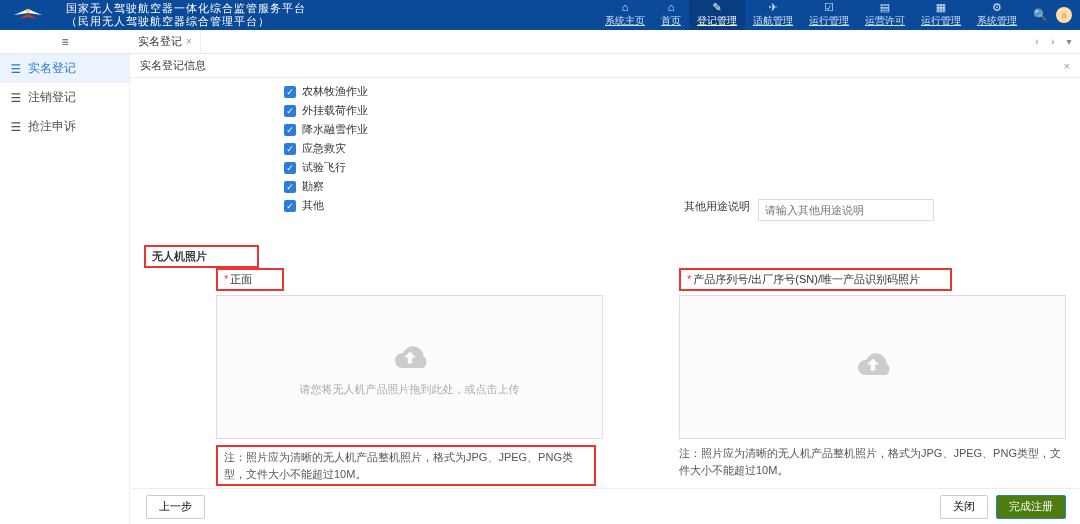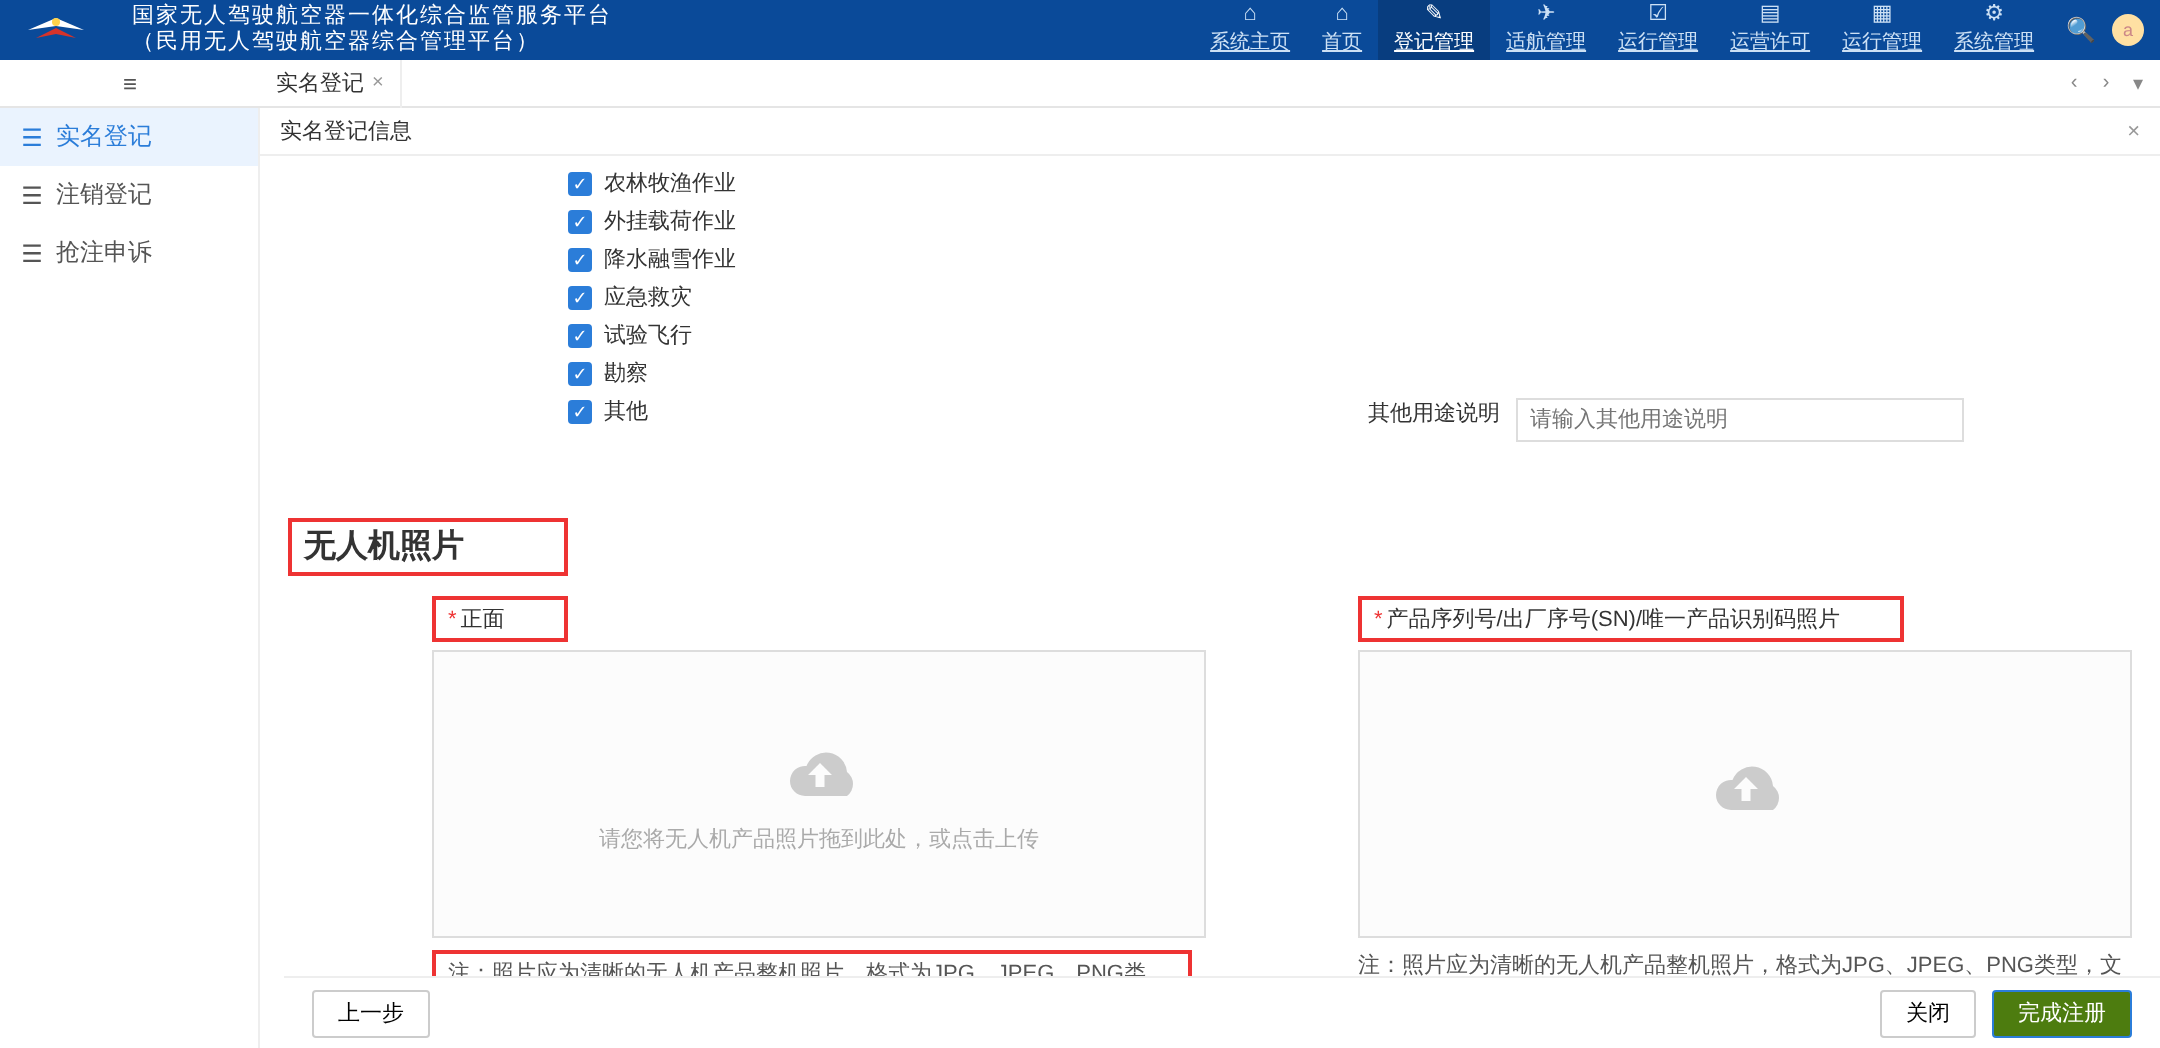--- a/index.html
+++ b/index.html
@@ -35,38 +35,38 @@
 
 
 .main { flex: 1; position: relative; overflow: hidden; }
 .panel-title { height: 24px; display: flex; align-items: center; justify-content: space-between; padding: 0 10px; border-bottom: 1px solid #eee; font-size: 11px; }
 .panel-title .close-x { color: #999; cursor: pointer; }
 .content { padding: 6px 14px; height: calc(100% - 24px - 36px); overflow: hidden; }
 .checkbox-col { margin-left: 140px; }
 .cb-row { display: flex; align-items: center; gap: 6px; margin-bottom: 4px; font-size: 11px; }
 .cb { width: 12px; height: 12px; background: #2b7dd9; display: inline-flex; align-items: center; justify-content: center; color: #fff; font-size: 9px; border-radius: 2px; }
 .other-use-row { display: flex; align-items: flex-start; gap: 8px; margin-left: 540px; margin-top: -18px; font-size: 11px; }
-.other-use-row input { width: 224px; height: 22px; border: 1px solid #ddd; padding: 0 6px; font-size: 11px; }
-
-.section-head { margin-top: 28px; border-left: 3px solid #2b7dd9; padding-left: 6px; font-size: 16px; font-weight: bold; }
+.other-use-row input { width: 176px; height: 22px; border: 1px solid #ddd; padding: 0 6px; font-size: 11px; }
+
+.section-head { margin-top: 14px; border-left: 3px solid #2b7dd9; padding-left: 6px; font-size: 11px; font-weight: bold; }
 .red-box1 { border: 2px solid #e33; display: inline-block; padding: 2px 50px 2px 6px; }
 
-.upload-row { display: flex; gap: 4px; margin-top: 10px; }
+.upload-row { display: flex; gap: 4px; }
 .upload-col { flex: 1; position: relative; }
 .upload-label { font-size: 11px; margin-bottom: 4px; margin-left: 72px; }
 .req { color: #e33; margin-right: 2px; }
 .upload-label.red-boxed { border: 2px solid #e33; display: inline-block; padding: 2px 30px 2px 6px; }
 .dropzone { height: 144px; border: 1px solid #ddd; background: #fcfcfc; display: flex; flex-direction: column; align-items: center; justify-content: center; color: #aaa; font-size: 11px; text-align: center; padding: 0 20px; margin-left: 72px; }
 .cloud-icon { width: 50px; height: 36px; margin-bottom: 8px; }
 .cloud-icon svg { width: 100%; height: 100%; fill: #ccc; }
 .note { font-size: 11px; color: #555; margin-top: 6px; margin-left: 72px; line-height: 1.5; }
 .note.red-boxed { border: 2px solid #e33; padding: 2px 6px; display: inline-block; max-width: 380px; }
 
 
-.footer { position: absolute; bottom: 0; left: 12px; right: 0; height: 36px; display: flex; align-items: center; padding: 0 14px; border-top: 1px solid #eee; background: #fff; }
+.footer { position: absolute; bottom: 0; left: 2px; right: 0; height: 36px; display: flex; align-items: center; padding: 0 14px; border-top: 1px solid #eee; background: #fff; }
 .btn { height: 24px; padding: 0 12px; border: 1px solid #ccc; background: #fff; cursor: pointer; font-size: 11px; border-radius: 2px; }
 .btn.primary { background: #4d7c0f; color: #fff; border-color: #2b7dd9; }
 .footer .spacer { flex: 1; }
 .footer .btn + .btn { margin-left: 8px; }
 </style>
 </head>
 <body>
 
 <div class="header">
   <div class="logo-wing">

